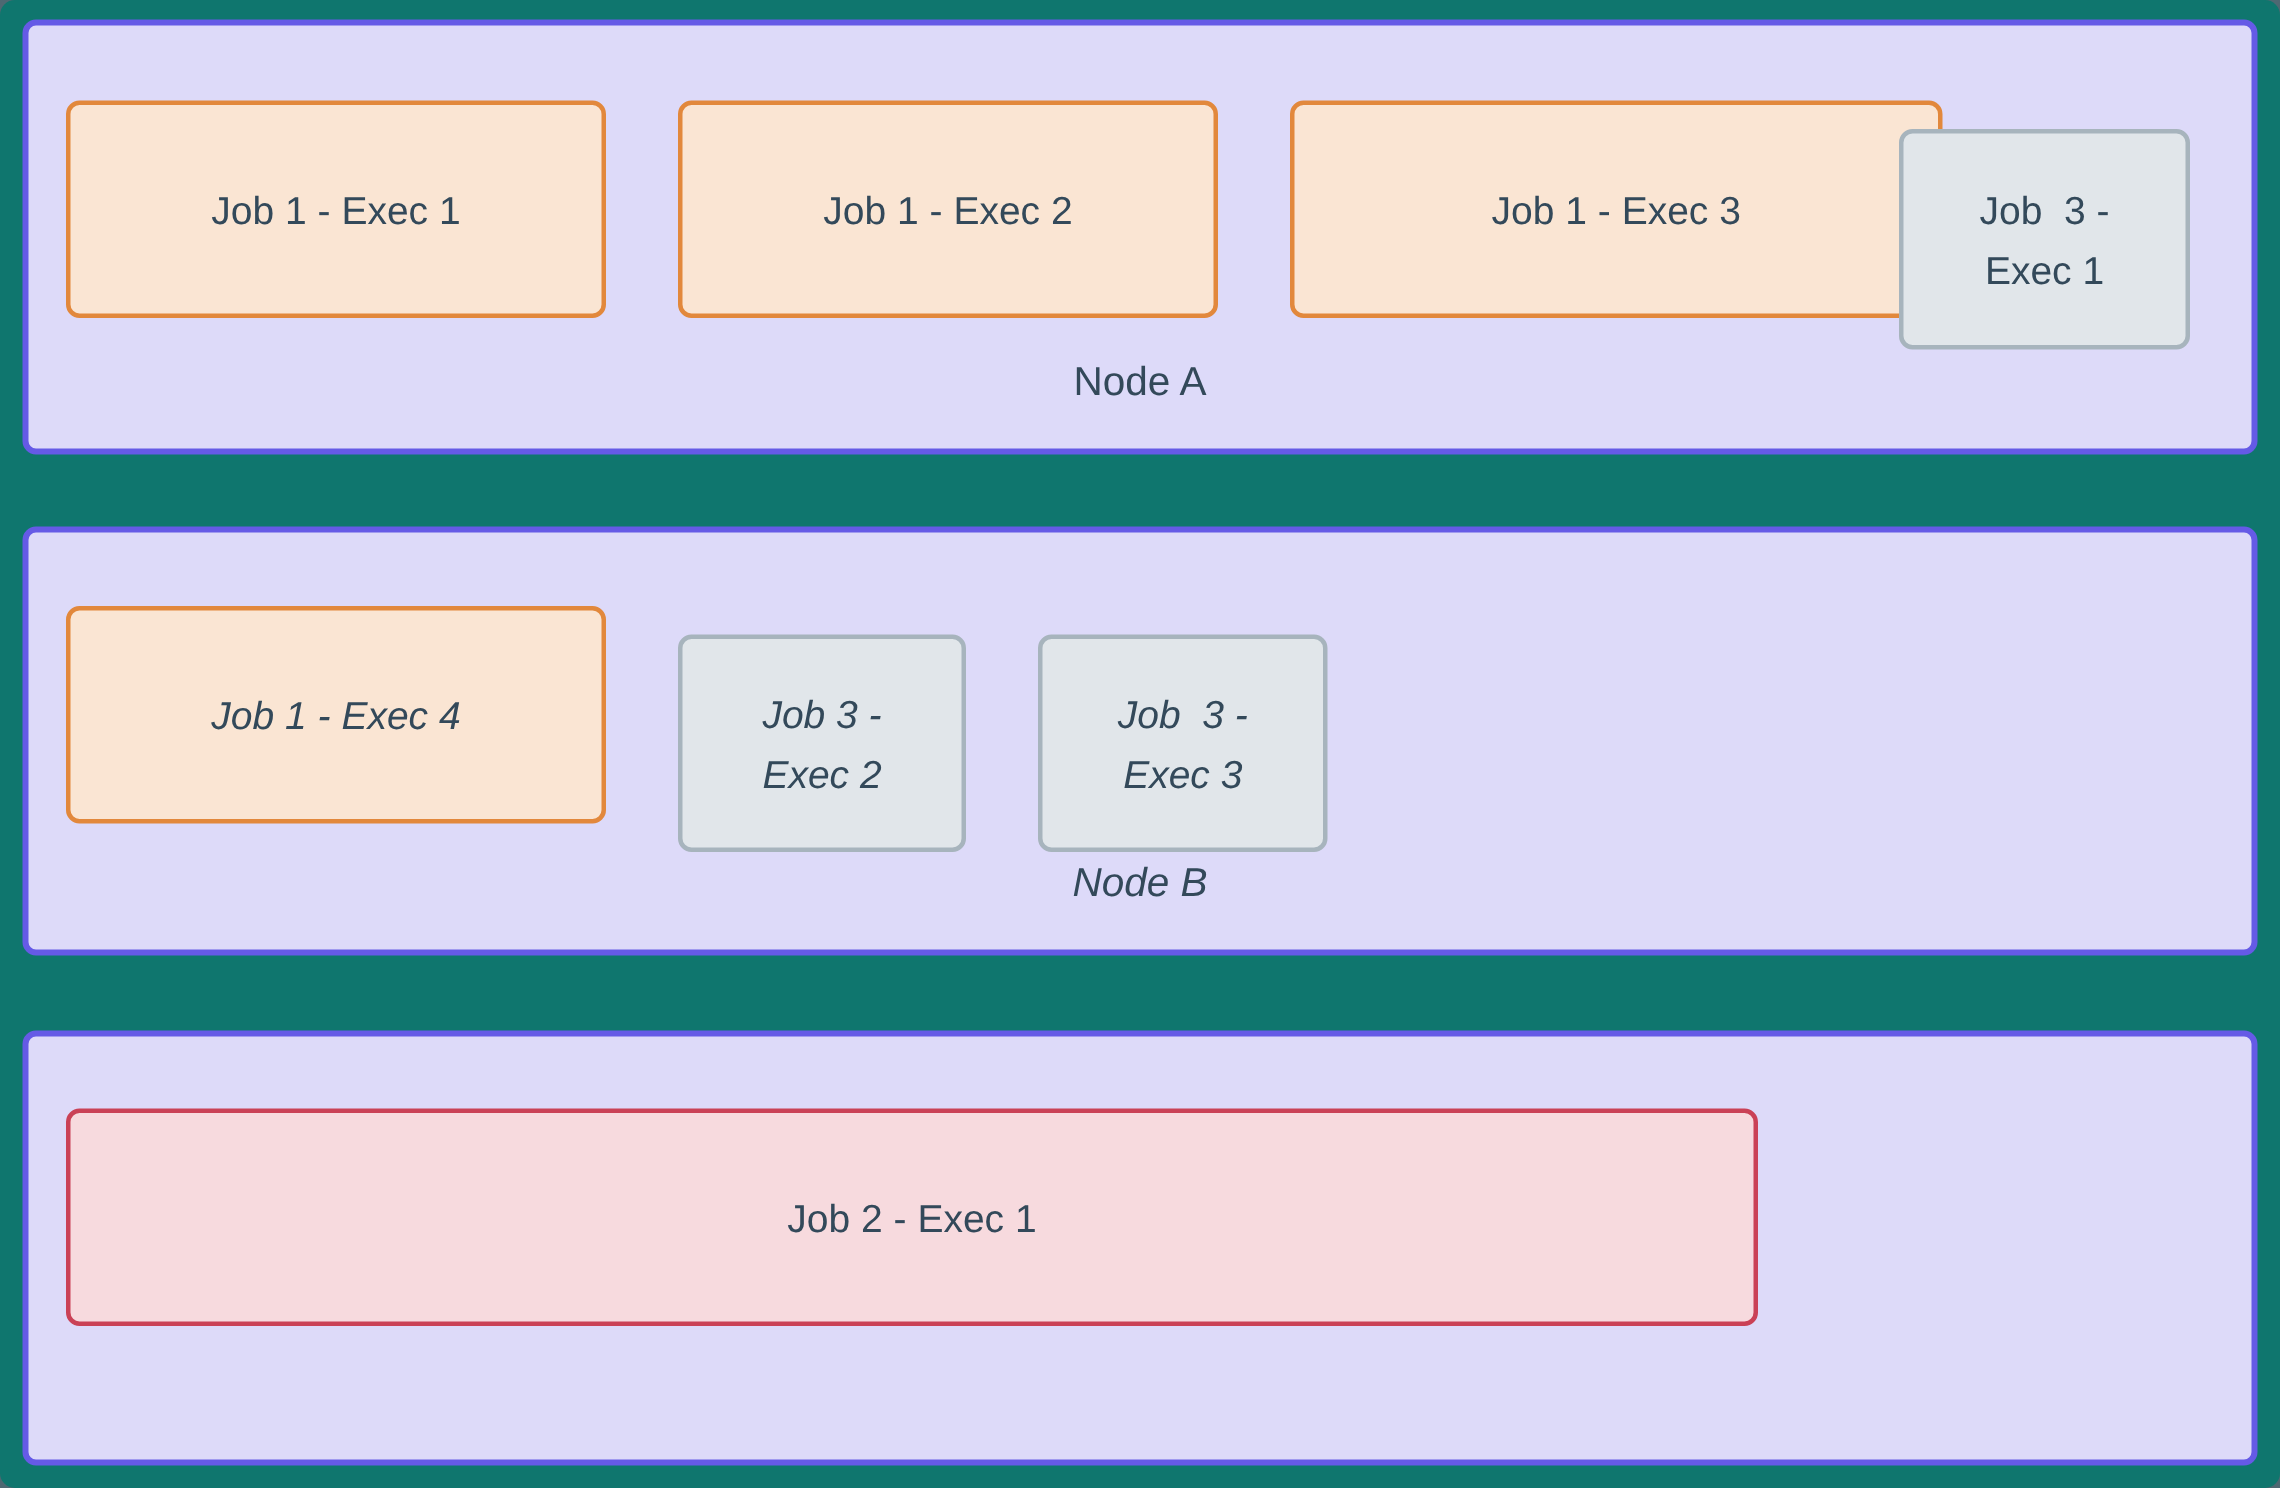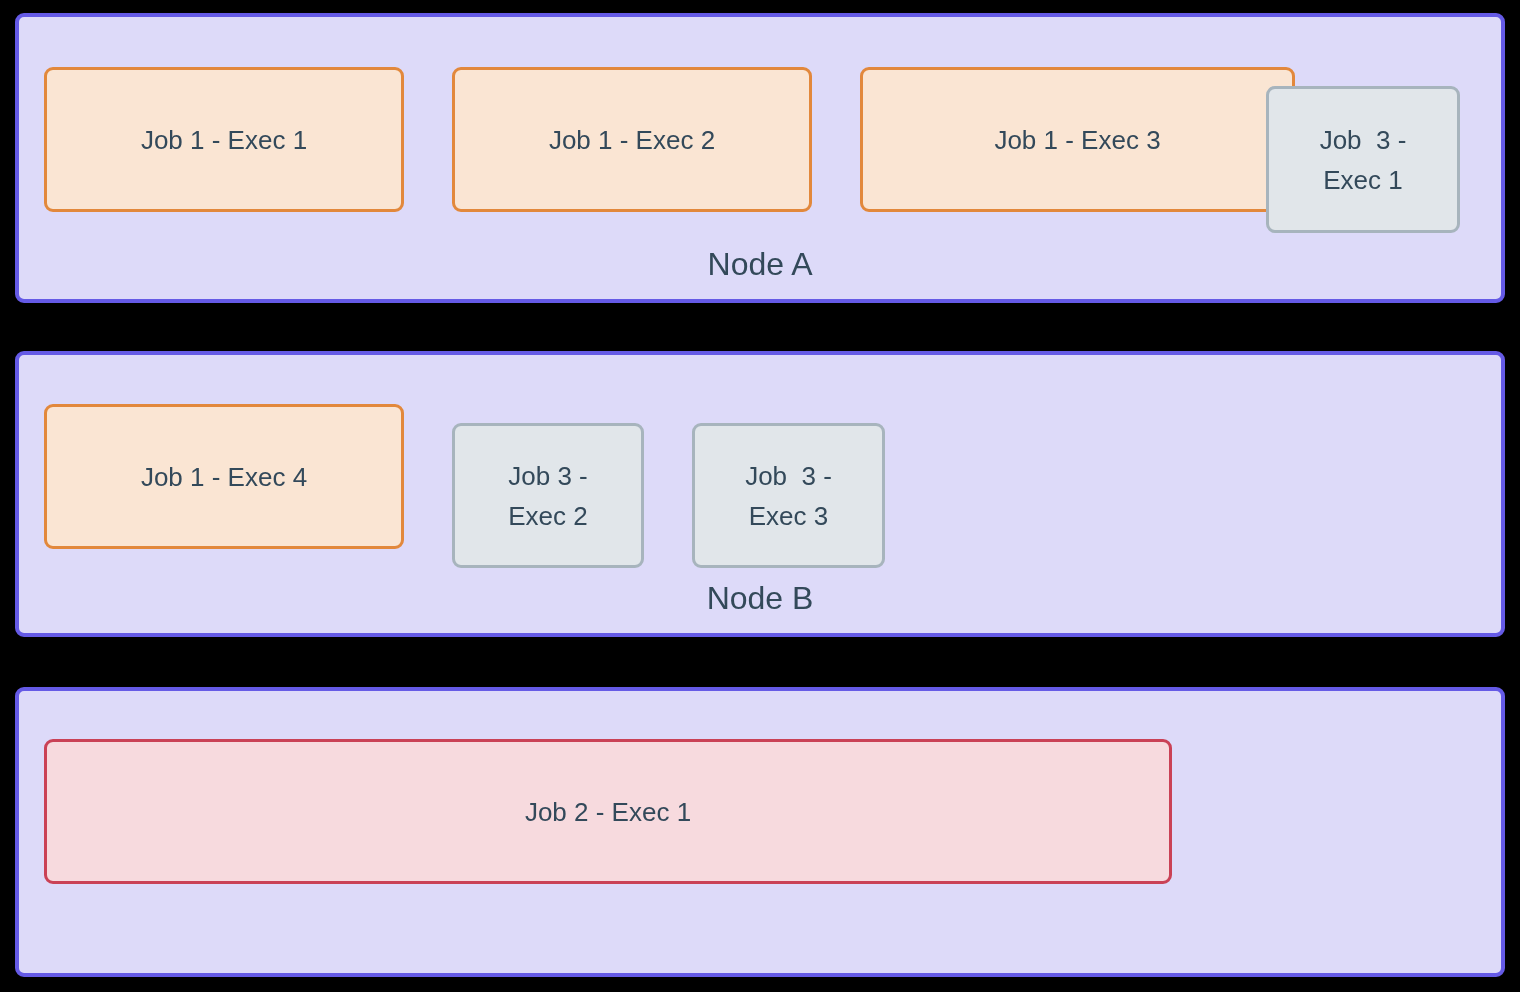--- a/index.html
+++ b/index.html
@@ -5,43 +5,44 @@
   html, body {
     margin: 0;
     padding: 0;
     background: #4e6872;
     font-family: "Liberation Sans", "DejaVu Sans", sans-serif;
   }
   .canvas {
     position: relative;
     width: 1520px;
     height: 992px;
-    background: #000000;
+    background: #0f766e;
     overflow: hidden;
+    border-radius: 10px;
   }
   .node {
     position: absolute;
     left: 15px;
     width: 1490px;
     box-sizing: border-box;
     background: #dddaf9;
     border: 4px solid #655ae6;
     border-radius: 9px;
   }
   .node-a { top: 13px;  height: 290px; }
-  .node-b { top: 351px; height: 286px; }
+  .node-b { top: 351px; height: 286px; font-style: italic; }
   .node-c { top: 687px; height: 290px; }
 
   .node-label {
     position: absolute;
     left: 0;
     right: 0;
-    bottom: 16px;
+    bottom: 29px;
     text-align: center;
-    font-size: 32px;
+    font-size: 27px;
     color: #33495a;
   }
 
   .exec {
     position: absolute;
     box-sizing: border-box;
     border-radius: 9px;
     display: flex;
     align-items: center;
     justify-content: center;

